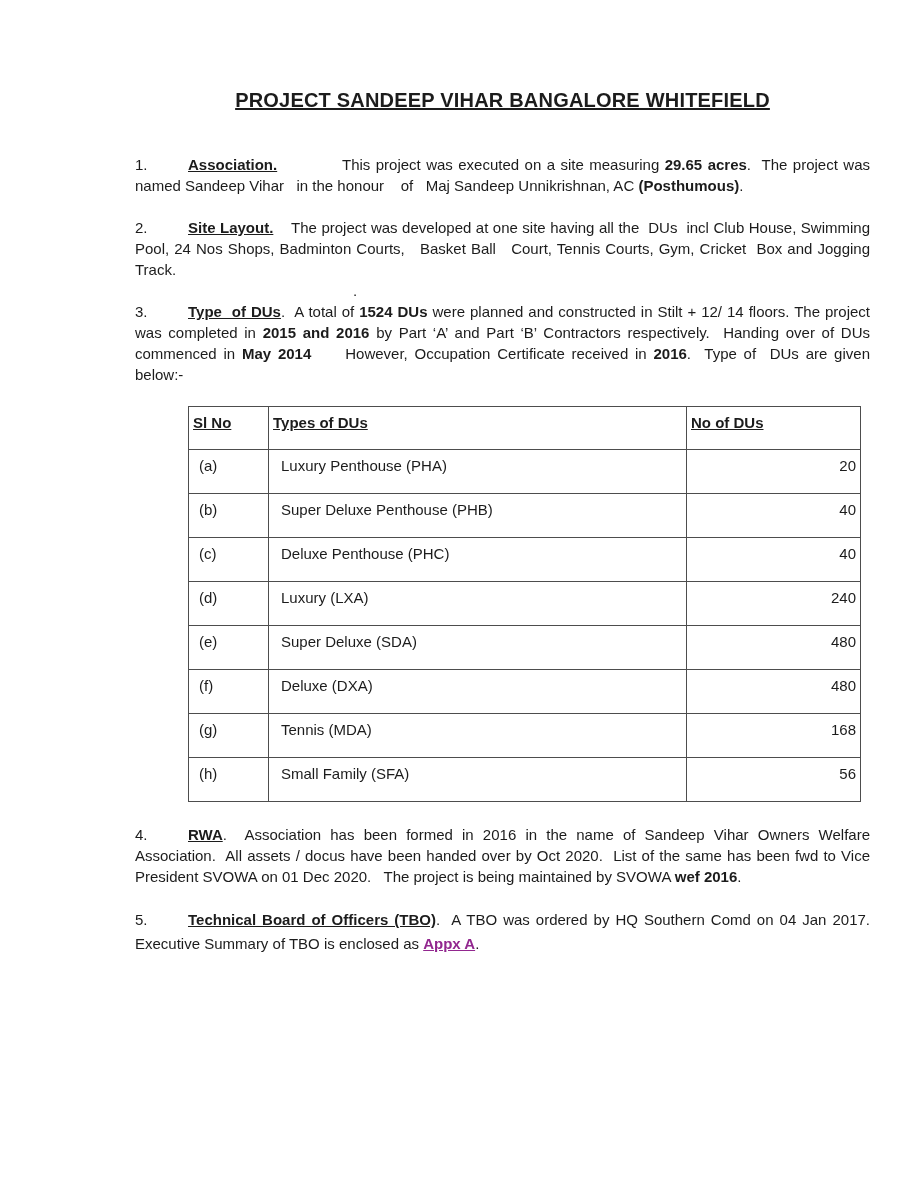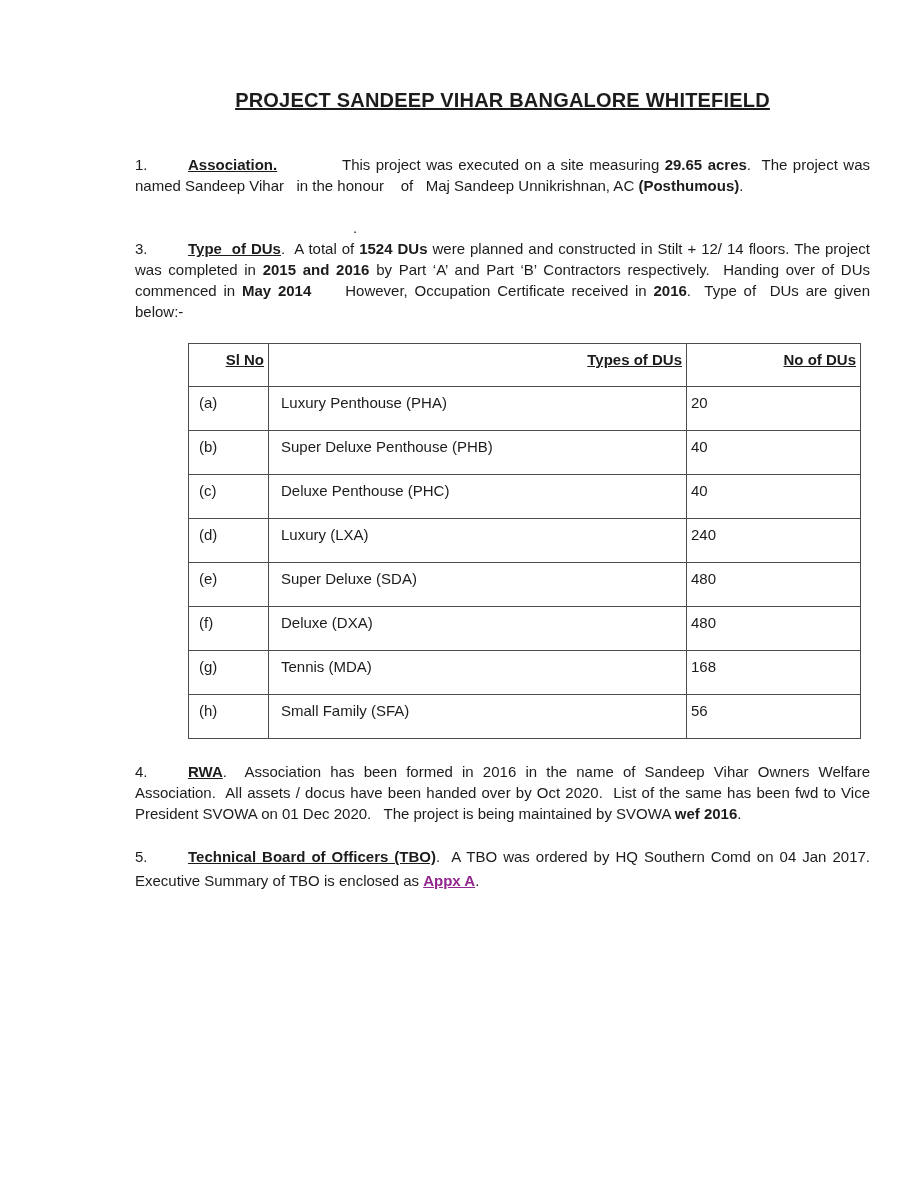--- a/index.html
+++ b/index.html
@@ -42,40 +42,41 @@
   .du-table col.c1 { width:80px; }
   .du-table col.c2 { width:418px; }
   .du-table col.c3 { width:174px; }
   .du-table th, .du-table td {
     border:1px solid #4d4d4d;
     vertical-align:top;
     font-size:15px; line-height:21px;
   }
   .du-table th {
     font-weight:700; text-decoration:underline;
-    text-align:right; padding:5px 4px 16px;
+    text-align:left; padding:5px 4px 16px;
   }
   .du-table td { padding:5px 4px 17px; }
   .du-table td.sl   { padding-left:10px; }
   .du-table td.type { padding-left:12px; }
-  .du-table td.num  { text-align:left; }
+  .du-table td.num  { text-align:right; }
   .du-table tr.total td { font-weight:700; padding-top:6px; padding-bottom:19px; }
   .du-table td.total-label { text-align:right; padding-right:10px; }
 
   a.doc-link { font-weight:700; text-decoration:underline; cursor:pointer; }
 </style>
 </head>
 <body>
 
 <div class="content">
 
   <h1 class="title">PROJECT SANDEEP VIHAR BANGALORE WHITEFIELD</h1>
 
   <p class="para"><span class="pnum">1.</span><span class="phead">Association.</span><span>            This project was executed on a site measuring </span><b>29.65 acres</b><span>.  The project was named Sandeep Vihar   in the honour    of   Maj Sandeep Unnikrishnan, AC </span><b>(Posthumous)</b><span>.</span></p>
 
+  <p class="para tight"><span class="pnum">2.</span><span class="phead">Site Layout.</span><span>    The project was developed at one site having all the  DUs  incl Club House, Swimming Pool, 24 Nos Shops, Badminton Courts,   Basket Ball   Court, Tennis Courts, Gym, Cricket  Box and Jogging Track.</span></p>
 
   <div class="dot-line">.</div>
 
   <p class="para"><span class="pnum">3.</span><span class="phead">Type  of DUs</span><span>.  A total of </span><b>1524 DUs</b><span> were planned and constructed in Stilt + 12/ 14 floors. The project was completed in </span><b>2015 and 2016</b><span> by Part ‘A’ and Part ‘B’ Contractors respectively.  Handing over of DUs commenced in </span><b>May 2014</b><span>     However, Occupation Certificate received in </span><b>2016</b><span>.  Type of  DUs are given below:-</span></p>
 
   <table class="du-table">
     <colgroup>
         <col class="c1">
         <col class="c2">
         <col class="c3">

